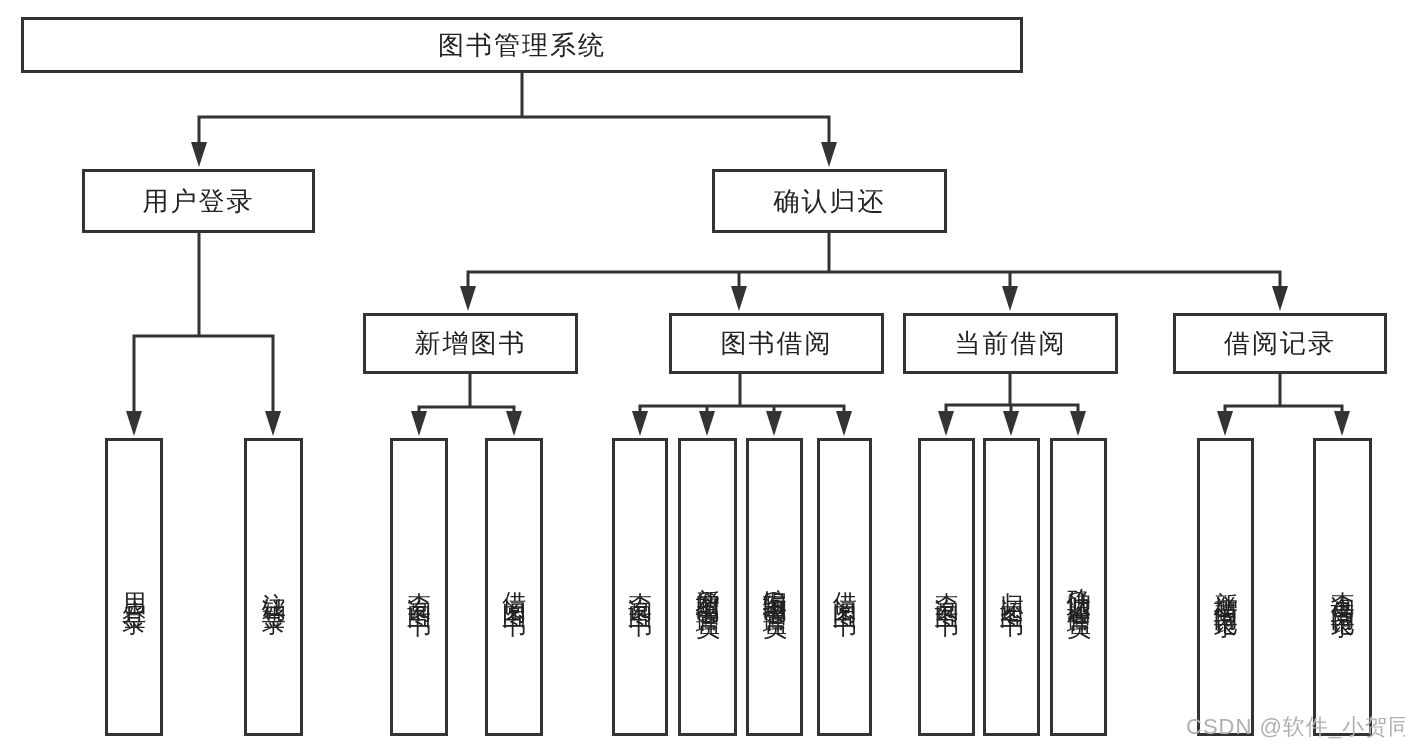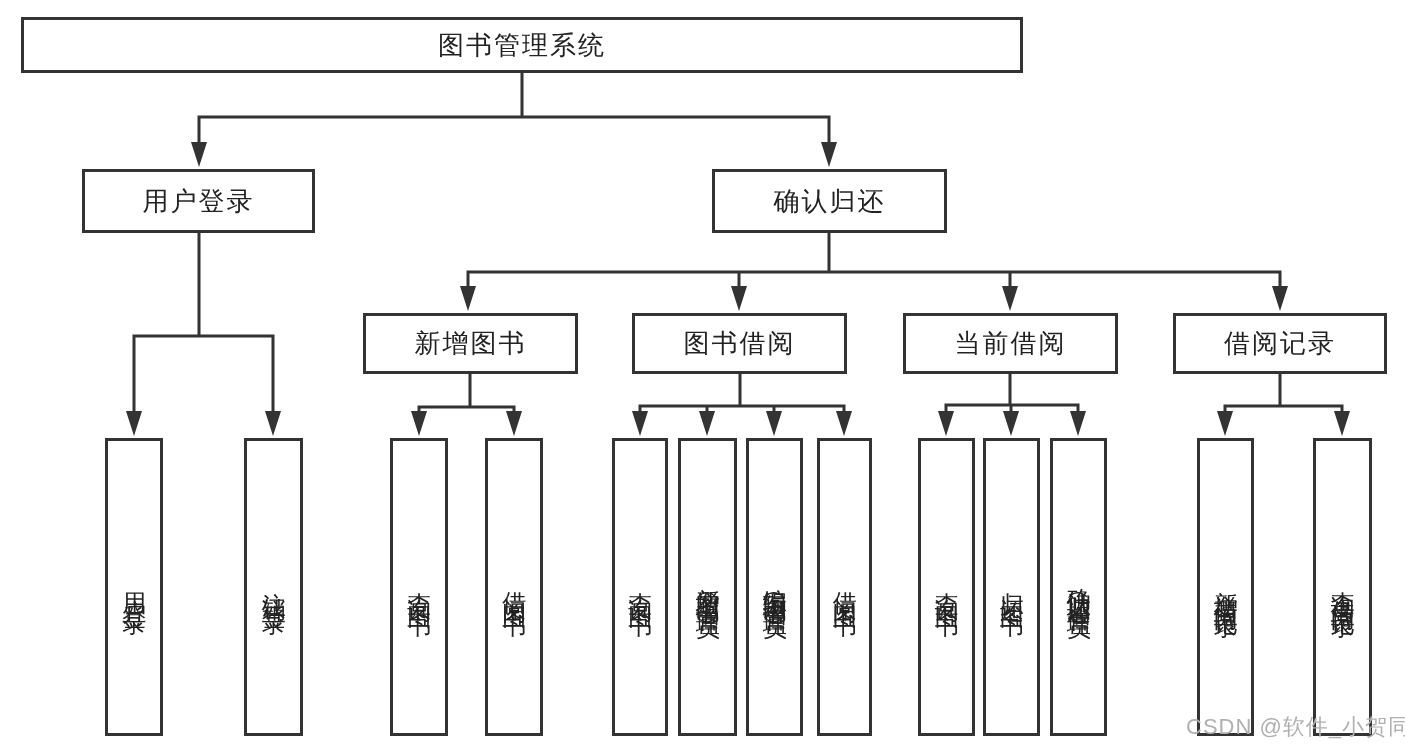--- a/index.html
+++ b/index.html
@@ -67,21 +67,21 @@
       <path d="M1225 436 L1217 411 L1233 411 Z M1342 436 L1334 411 L1350 411 Z" fill="#333333" stroke="none"></path>
     </g>
   </svg>
 
   <div class="node" style="left:21px;top:17px;width:1002px;height:56px">图书管理系统</div>
 
   <div class="node" style="left:82px;top:169px;width:233px;height:64px">用户登录</div>
   <div class="node" style="left:712px;top:169px;width:235px;height:64px">确认归还</div>
 
   <div class="node" style="left:363px;top:313px;width:215px;height:61px">新增图书</div>
-  <div class="node" style="left:632px;top:313px;width:215px;height:61px">图书借阅</div>
+  <div class="node" style="left:669px;top:313px;width:215px;height:61px">图书借阅</div>
   <div class="node" style="left:903px;top:313px;width:215px;height:61px">当前借阅</div>
   <div class="node" style="left:1173px;top:313px;width:214px;height:61px">借阅记录</div>
 
   <div class="leaf" style="left:105px;width:58px">用户登录</div>
   <div class="leaf" style="left:244px;width:59px">注销登录</div>
 
   <div class="leaf" style="left:390px;width:58px">查询图书</div>
   <div class="leaf" style="left:485px;width:58px">借阅图书</div>
 
   <div class="leaf" style="left:612px;width:56px">查询图书</div>

